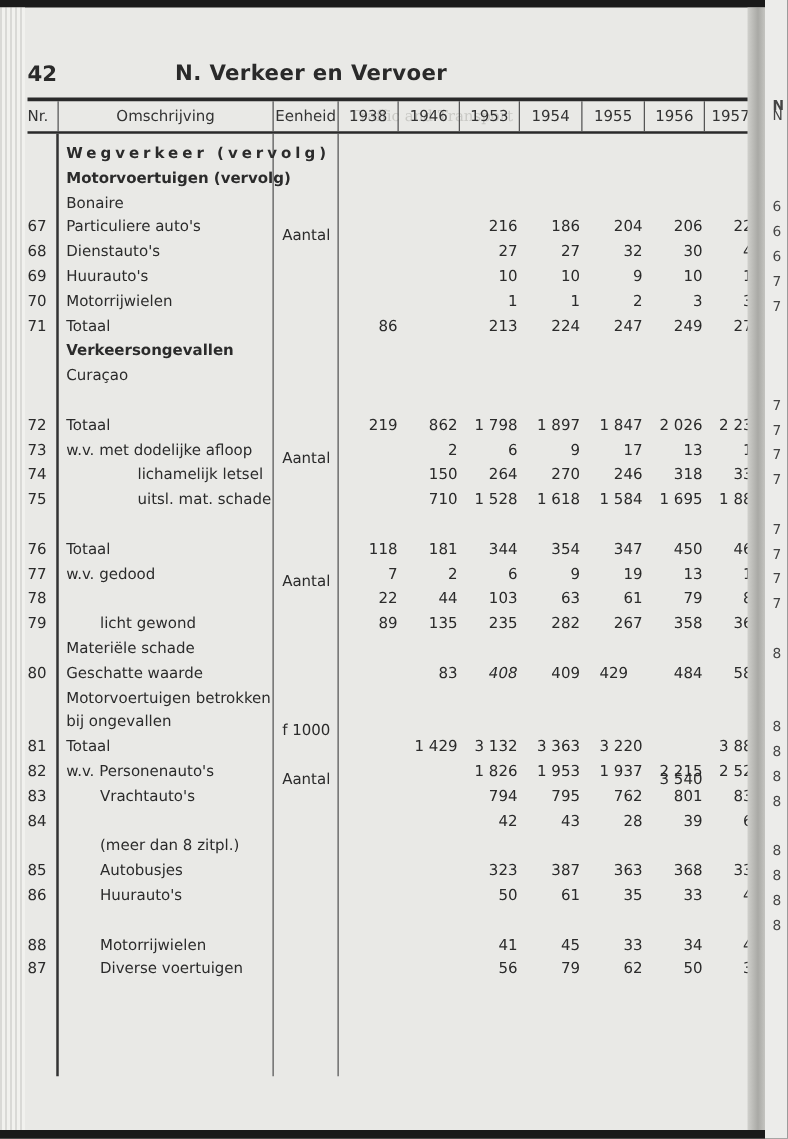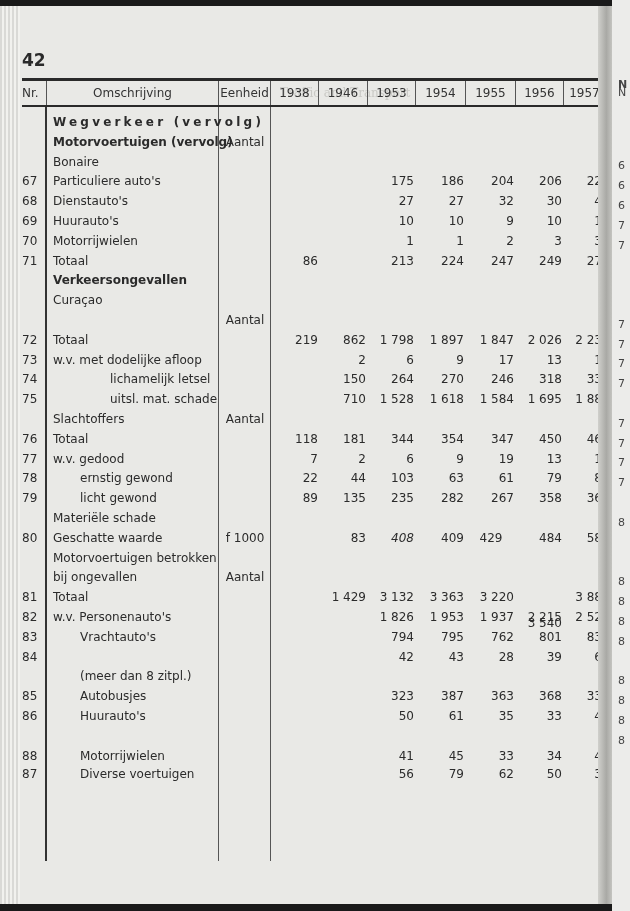--- a/index.html
+++ b/index.html
@@ -45,31 +45,32 @@
     font-size:12px; color:#333; text-align:center;
   }
 
   .row { position:absolute; left:0; width:605px; height:20px; }
   .row .nr { position:absolute; left:22px; width:22px; font-size:12px; text-align:left; line-height:20px; }
   .row .desc { position:absolute; left:53px; width:165px; font-size:12px; line-height:20px; white-space:nowrap; }
   .row .desc.indent1 { left:80px; }
   .row .desc.indent2 { left:110px; }
   .row .desc.bold { font-weight:bold; }
   .row .desc.spaced { letter-spacing:3.2px; }
-  .row .unit { position:absolute; left:220px; width:50px; font-size:12px; text-align:center; line-height:20px; }
+  .row .unit { position:absolute; left:220px; width:50px; font-size:12px; text-align:center; line-height:20px;margin-top:46px; }
   .row .val { position:absolute; font-size:12px; text-align:right; line-height:20px; width:46px; }
 </style>
 </head>
 <body>
 
 <div class="page">
   <div class="page-edges"></div>
   <div class="ghost">Traffic and Transport</div>
 
   <div class="page-number">42</div>
+  <div class="page-title">N.  Verkeer en Vervoer</div>
 
   <div class="rule-top"></div>
   <div class="rule-head"></div>
 
   <div class="hcell" style="left:22px;width:24px;text-align:left;">Nr.</div>
   <div class="hcell" style="left:47px;width:171px;">Omschrijving</div>
   <div class="hcell" style="left:219px;width:51px;">Eenheid</div>
   <div class="hcell" style="left:271px;width:47px;">1938</div>
   <div class="hcell" style="left:319px;width:48px;">1946</div>
   <div class="hcell" style="left:368px;width:47px;">1953</div>
@@ -128,21 +129,21 @@
         <div class="val" style="left: 468px;"></div>
         <div class="val" style="left: 516px;"></div>
         <div class="val" style="left: 556px;"></div>
       </div>
       <div class="row" style="top: 165.4px;">
         <div class="nr">67</div>
         <div class="desc ">Particuliere  auto's</div>
         <div class="unit"></div>
         <div class="val" style="left: 272px;"></div>
         <div class="val" style="left: 320px;"></div>
-        <div class="val" style="left: 368px;">175</div>
+        <div class="val" style="left: 368px;">216</div>
         <div class="val" style="left: 418px;">186</div>
         <div class="val" style="left: 468px;">204</div>
         <div class="val" style="left: 516px;">206</div>
         <div class="val" style="left: 556px;">22</div>
       </div>
       <div class="row" style="top: 185.2px;">
         <div class="nr">68</div>
         <div class="desc ">Dienstauto's</div>
         <div class="unit"></div>
         <div class="val" style="left: 272px;"></div>
@@ -267,21 +268,20 @@
         <div class="val" style="left: 272px;"></div>
         <div class="val" style="left: 320px;">710</div>
         <div class="val" style="left: 368px;">1 528</div>
         <div class="val" style="left: 418px;">1 618</div>
         <div class="val" style="left: 468px;">1 584</div>
         <div class="val" style="left: 516px;">1 695</div>
         <div class="val" style="left: 556px;">1 88</div>
       </div>
       <div class="row" style="top: 403px;">
         <div class="nr"></div>
-        <div class="desc ">Slachtoffers</div>
         <div class="unit">Aantal</div>
         <div class="val" style="left: 272px;"></div>
         <div class="val" style="left: 320px;"></div>
         <div class="val" style="left: 368px;"></div>
         <div class="val" style="left: 418px;"></div>
         <div class="val" style="left: 468px;"></div>
         <div class="val" style="left: 516px;"></div>
         <div class="val" style="left: 556px;"></div>
       </div>
       <div class="row" style="top: 422.8px;">
@@ -303,21 +303,20 @@
         <div class="val" style="left: 272px;">7</div>
         <div class="val" style="left: 320px;">2</div>
         <div class="val" style="left: 368px;">6</div>
         <div class="val" style="left: 418px;">9</div>
         <div class="val" style="left: 468px;">19</div>
         <div class="val" style="left: 516px;">13</div>
         <div class="val" style="left: 556px;">1</div>
       </div>
       <div class="row" style="top: 462.4px;">
         <div class="nr">78</div>
-        <div class="desc indent1">ernstig  gewond</div>
         <div class="unit"></div>
         <div class="val" style="left: 272px;">22</div>
         <div class="val" style="left: 320px;">44</div>
         <div class="val" style="left: 368px;">103</div>
         <div class="val" style="left: 418px;">63</div>
         <div class="val" style="left: 468px;">61</div>
         <div class="val" style="left: 516px;">79</div>
         <div class="val" style="left: 556px;">8</div>
       </div>
       <div class="row" style="top: 482.2px;">

